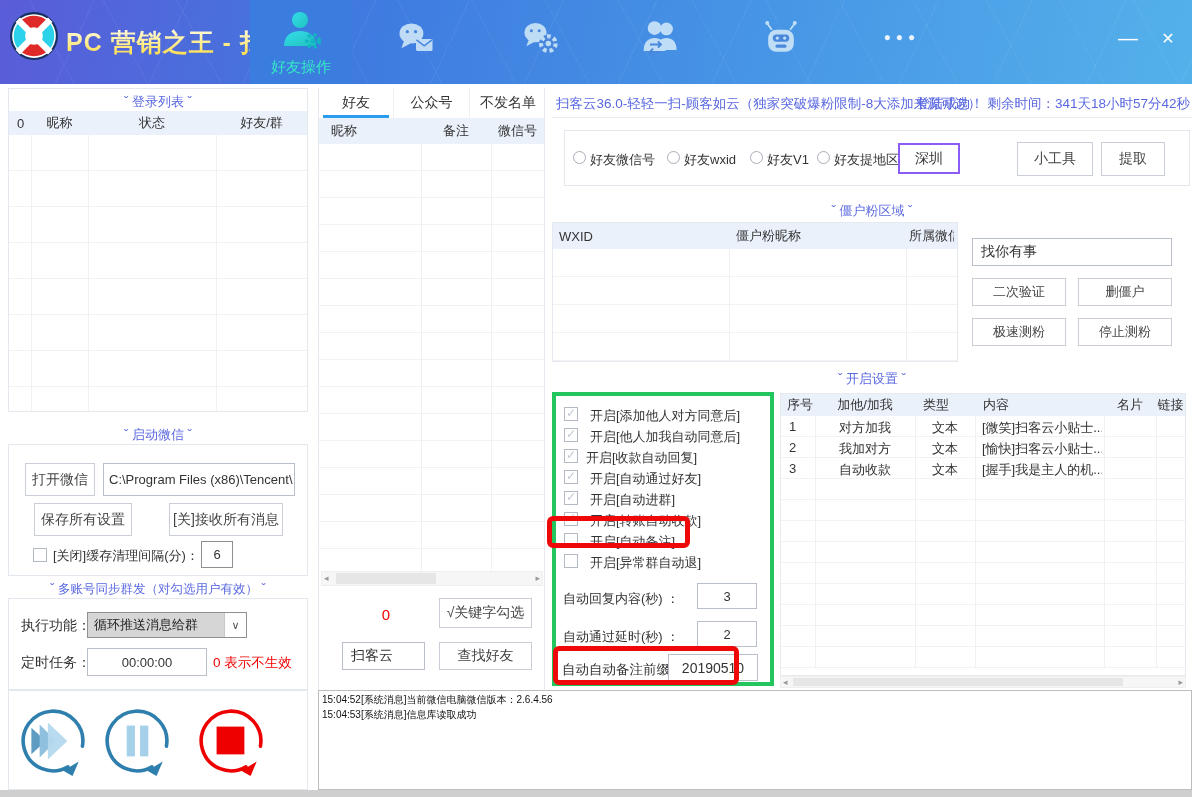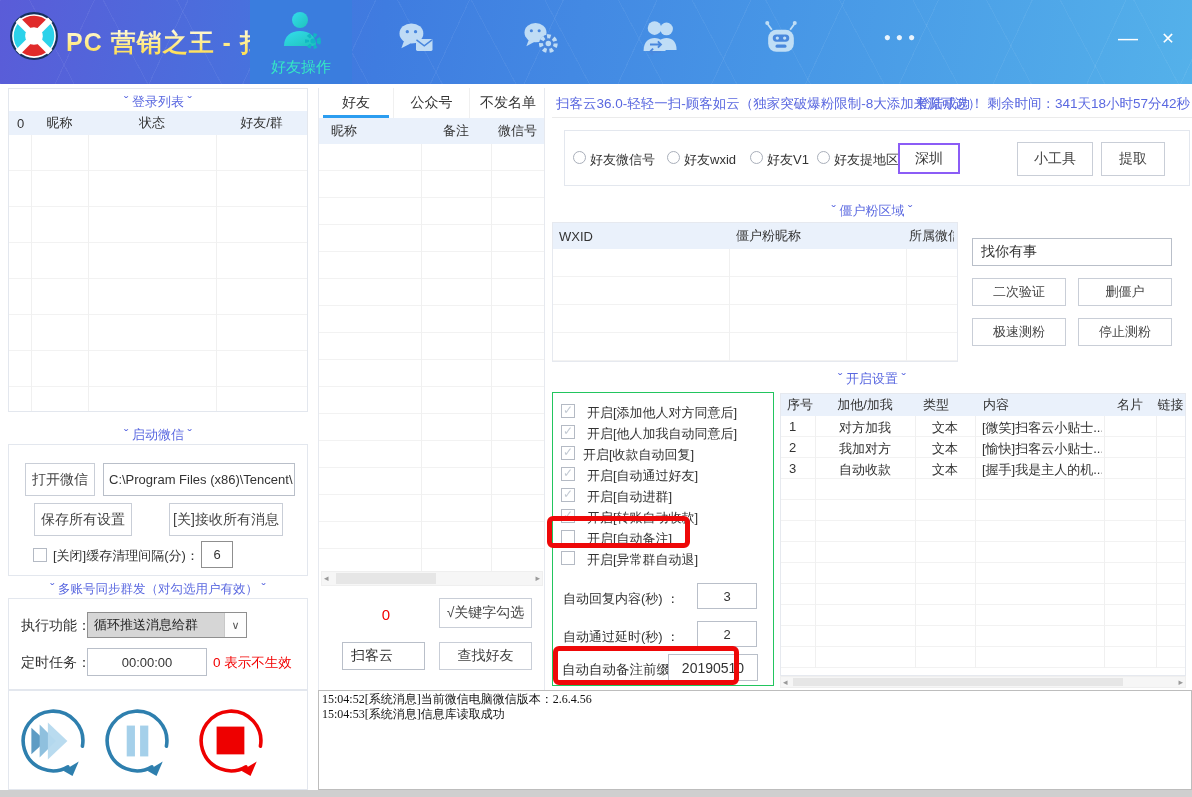--- a/index.html
+++ b/index.html
@@ -52,21 +52,21 @@
 
   .tabs { position:absolute; display:flex; font-size:14px; color:#333; }
   .tab { display:flex; align-items:center; justify-content:center; height:100%; cursor:pointer; position:relative; }
   .tab + .tab { border-left:1px solid #f0f0f0; }
   .tab.active::after { content:""; position:absolute; left:4px; right:4px; bottom:0; height:3px; background:#2b9df0; }
 
   .dropdown { position:absolute; border:1px solid #8f8f8f; background:#8b5cf6; display:flex; cursor:pointer; }
   .dropdown .txt { flex:1; background:#d6d6d6; font-size:13px; color:#222; display:flex; align-items:center; padding-left:6px; white-space:nowrap; overflow:hidden; }
   .dropdown .arrbox { width:22px; display:flex; align-items:center; justify-content:center; color:#555; font-size:11px; background:#fdfdfd; border-left:1px solid #c8c8c8; }
 
-  .logrow { font-family:Liberation Serif, serif; font-size:12px; color:#111; line-height:15px; white-space:nowrap; }
+  .logrow { font-family:Liberation Sans, sans-serif; font-size:10px; color:#111; line-height:15px; white-space:nowrap; }
 </style>
 </head>
 <body>
 
 <div class="app">
 
   <div class="titlebar">
     <div class="abs" style="left:9px;top:11px;width:50px;height:50px;z-index:2;">
       <svg width="50" height="50" viewBox="0 0 48 48">
         <circle cx="24" cy="24" r="23" fill="#14305e"></circle>
@@ -270,21 +270,21 @@
     </div>
   </div>
   <div class="field" style="left:972px;top:238px;width:200px;height:28px;padding-left:8px;font-size:14px;">找你有事</div>
   <div class="btn" style="left:972px;top:278px;width:94px;height:28px;">二次验证</div>
   <div class="btn" style="left:1078px;top:278px;width:94px;height:28px;">删僵户</div>
   <div class="btn" style="left:972px;top:318px;width:94px;height:28px;">极速测粉</div>
   <div class="btn" style="left:1078px;top:318px;width:94px;height:28px;">停止测粉</div>
 
   <div class="sec-title" style="left:552px;top:370px;width:640px;">ˇ 开启设置 ˇ</div>
 
-  <div class="abs" style="left:552px;top:392px;width:222px;height:294px;border:1px solid #22c55e;">
+  <div class="abs" style="left:552px;top:392px;width:222px;height:294px;border:4px solid #22c55e;">
     <div class="abs" style="left:8px;top:11px;">
         <span class="checkbox checked"></span>
         <span class="lbl" style="left:26px;top:0;">开启[添加他人对方同意后]</span>
       </div>
     <div class="abs" style="left:8px;top:32px;">
         <span class="checkbox checked"></span>
         <span class="lbl" style="left:26px;top:0;">开启[他人加我自动同意后]</span>
       </div>
     <div class="abs" style="left:8px;top:53px;">
         <span class="checkbox checked"></span>

